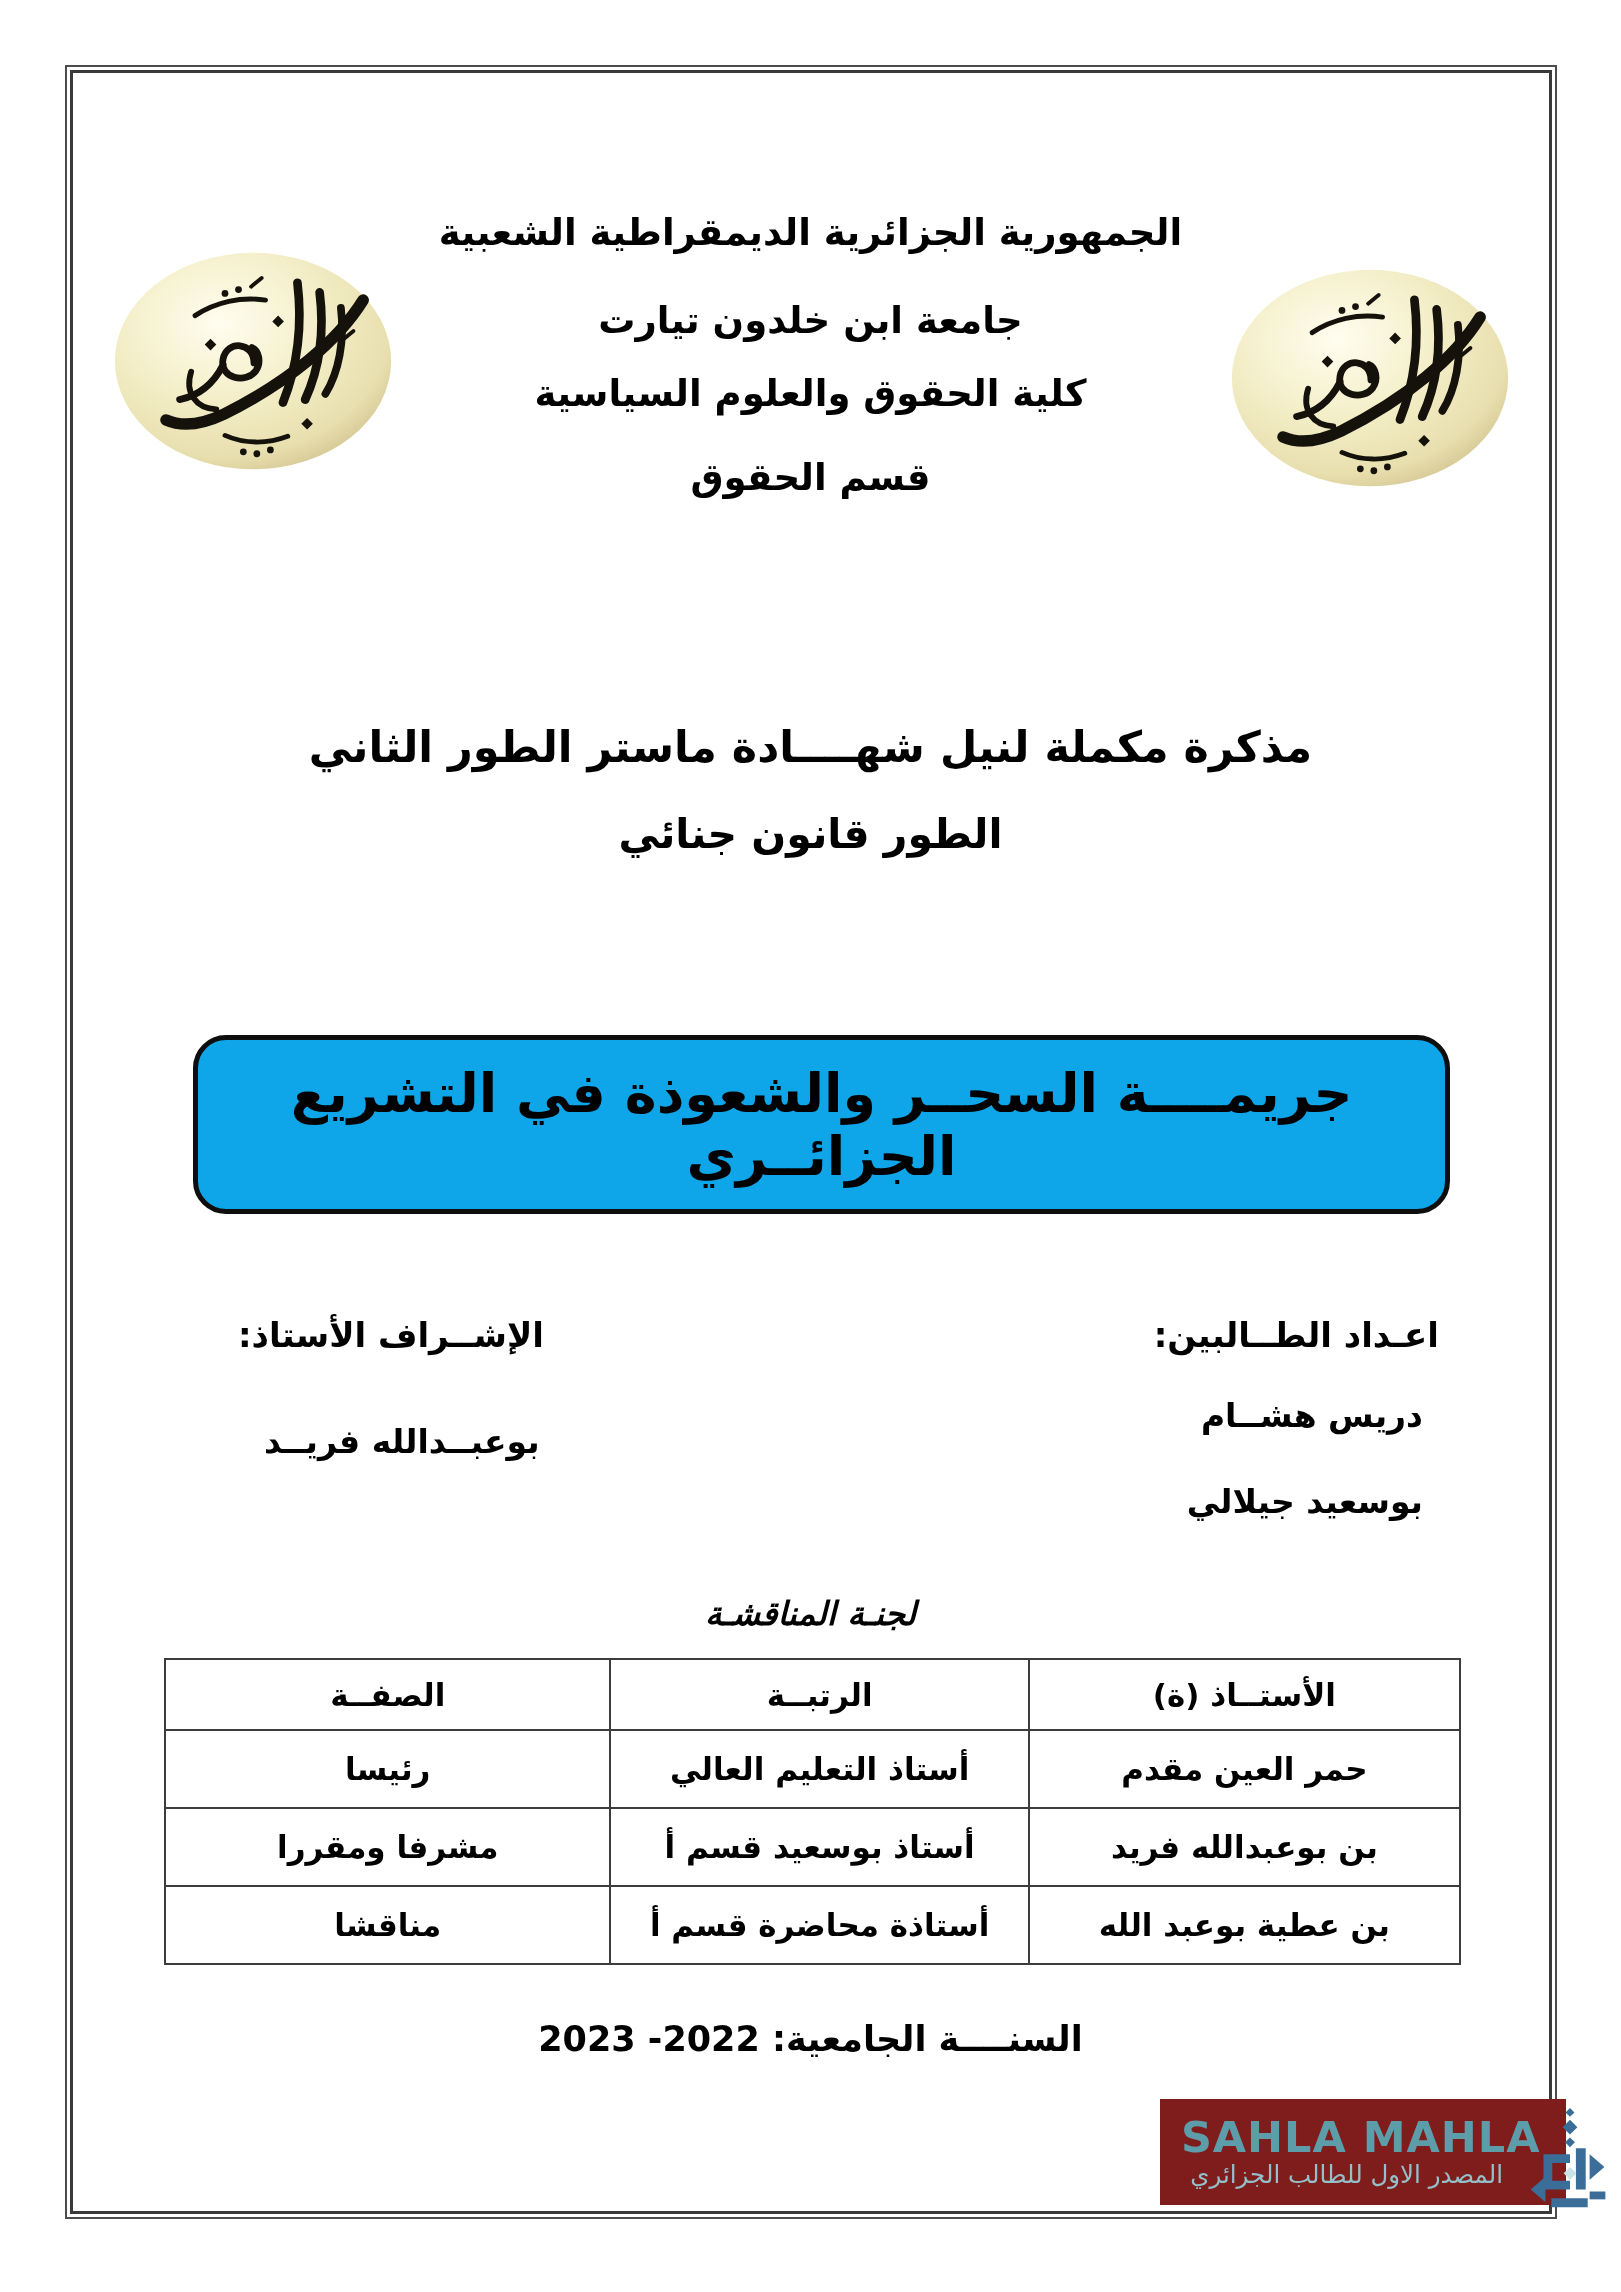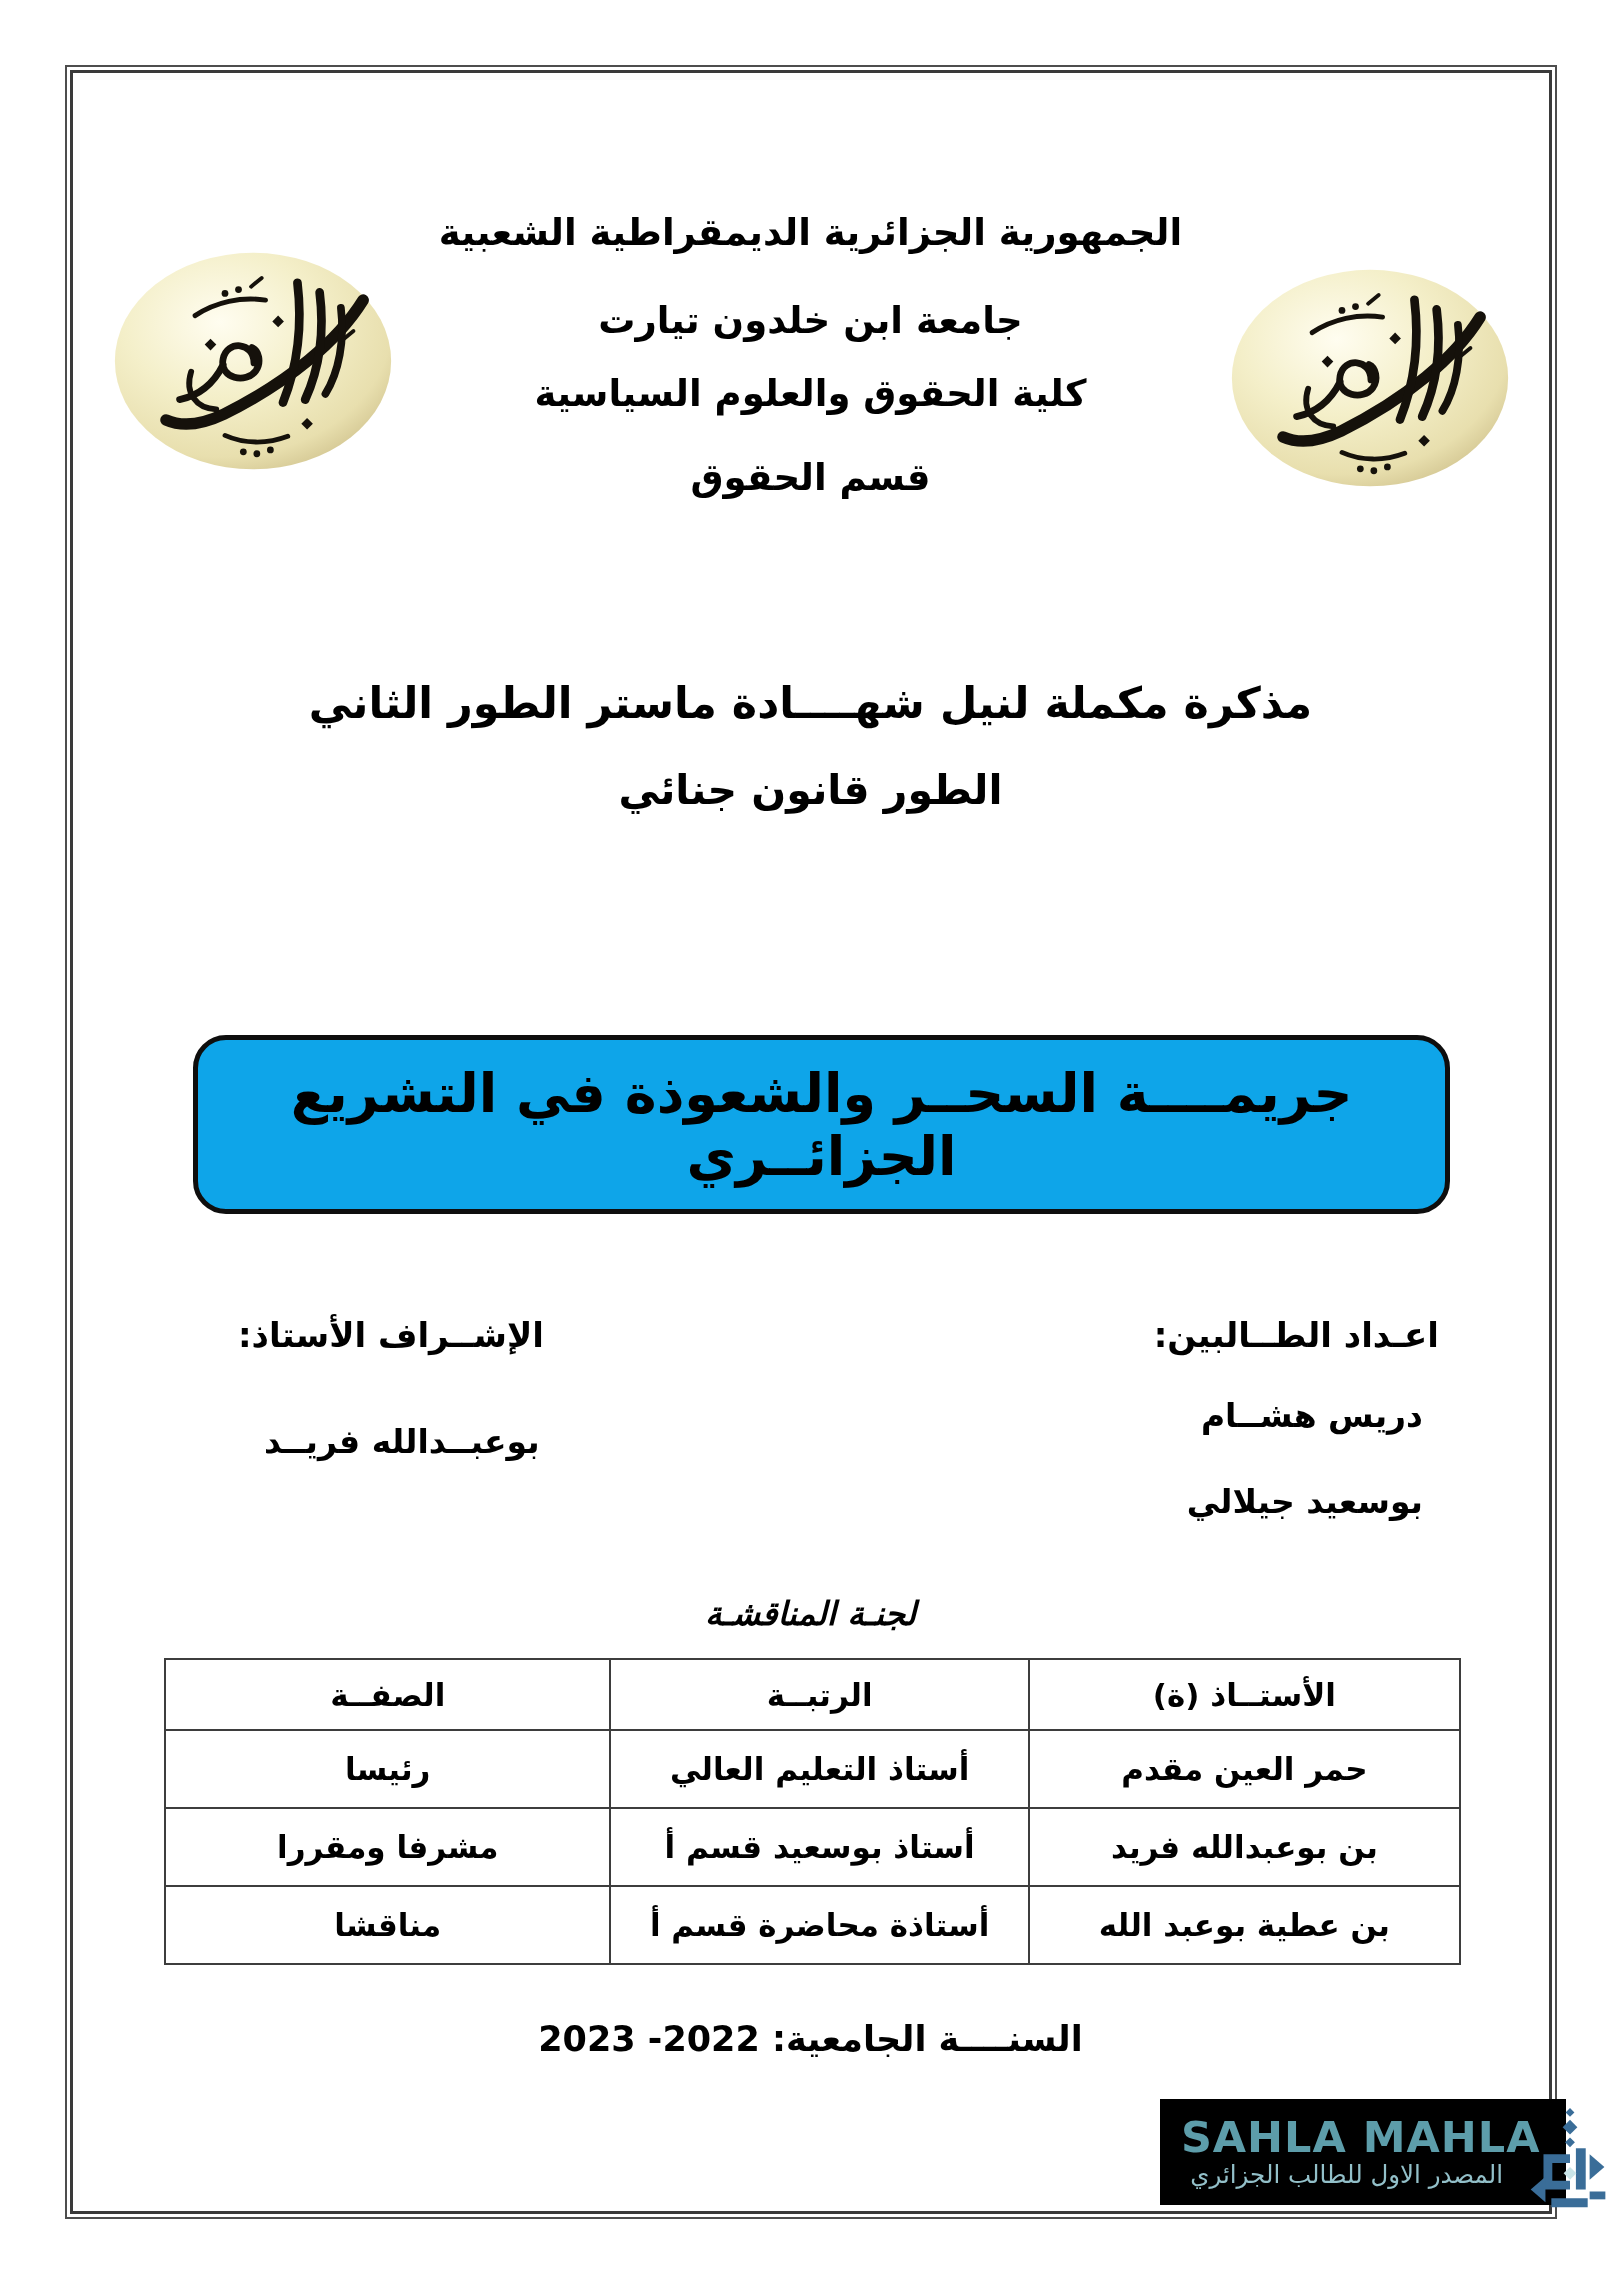--- a/index.html
+++ b/index.html
@@ -13,21 +13,21 @@
     left:65px;top:65px;width:1488px;height:2150px;
     border:2px solid #4d4d4d;position:absolute;
   }
   .frame-inner{
     position:absolute;left:2.9px;top:2.9px;right:2.9px;bottom:2.9px;
     border:3.9px solid #3a3a3a;
   }
   .ar{direction:rtl;unicode-bidi:plaintext;font-weight:bold;color:#000;}
   .centerline{left:78px;right:78px;text-align:center;}
   .h-line{font-size:37px;}
-  .mid-line{font-size:41px;}
+  .mid-line{font-size:41px;margin-top:44px;}
   .title-box{
     left:193px;top:1035px;width:1247px;height:169px;
     border:5.9px solid #0e0e0e;border-radius:33px;background:#0ea5e9;
     display:flex;align-items:center;justify-content:center;
   }
   .title-text{font-size:54px;text-align:center;padding:0 29px;}
   .label{font-size:34px;}
   .name{font-size:33px;}
   .committee-heading{font-size:33px;}
   table.committee{
@@ -35,21 +35,21 @@
     width:1297px;background:#fff;border:2.9px solid #353535;
   }
   table.committee th, table.committee td{
     border:2px solid #3d3d3d;text-align:center;vertical-align:middle;
     font-size:31px;font-weight:bold;padding:0 22px;
   }
   table.committee th{height:69px;}
   table.committee td{height:76px;}
   .year-line{font-size:35px;}
   .watermark-box{
-    left:1160px;top:2099px;width:406px;height:106px;background:#000000;z-index:5;
+    left:1160px;top:2099px;width:406px;height:106px;background:#7f1d1d;z-index:5;
     display:flex;flex-direction:column;align-items:flex-end;justify-content:center;
   }
   .brand{
     font-size:43px;font-weight:bold;letter-spacing:1px;color:#5d9daa;
     line-height:1.05;padding-right:25.5px;font-family:"DejaVu Sans", sans-serif;
   }
   .tagline{
     font-size:24.5px;color:#93c0c9;direction:rtl;padding-right:63px;line-height:1.2;
     font-weight:normal;
   }

